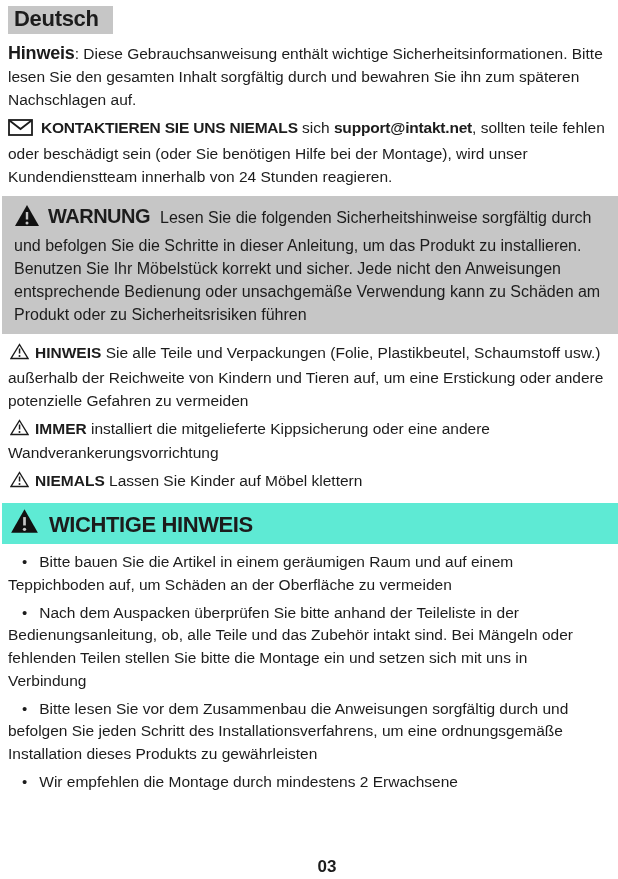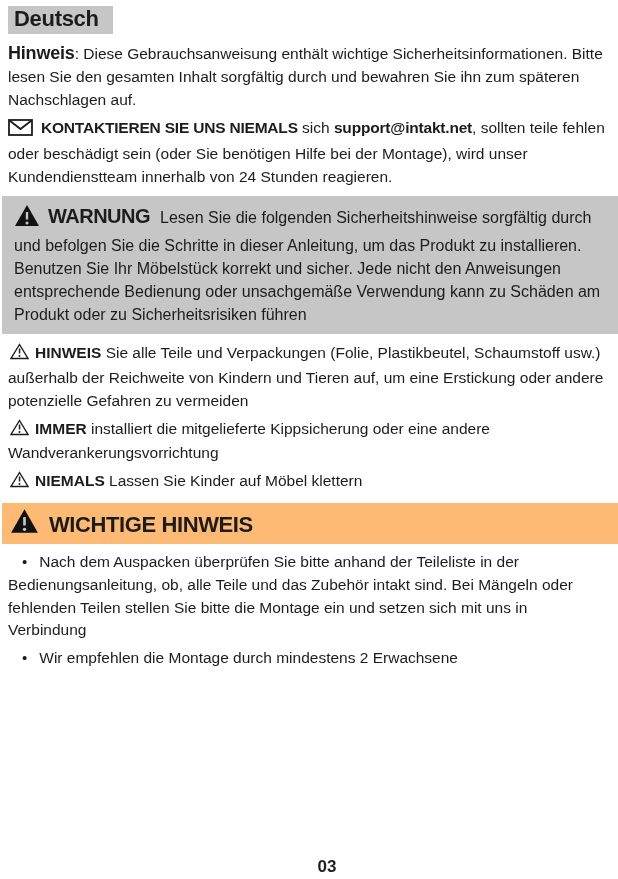--- a/index.html
+++ b/index.html
@@ -52,21 +52,21 @@
   .caution-label { font-weight: bold; }
 
   .bullet .dot {
     display: inline-block;
     margin: 0 12px 0 14px;
     font-size: 15px;
   }
 
   
   .important-bar {
-    background: #fdba74;
+    background: #5eead4;
     margin: 8px -8px 7px -6px;
     padding: 5px 20px 6px 8px;
   }
   .important-bar .bar-title {
     font-size: 22px;
     font-weight: bold;
     letter-spacing: -0.4px;
     vertical-align: middle;
   }
   .important-bar .icon { vertical-align: -5px; margin-right: 10px; }
@@ -135,21 +135,27 @@
 
   <div class="important-bar">
     <span class="icon"><svg width="29" height="26" viewBox="0 0 26 23">
           <path d="M13 1 L25 22 L1 22 Z" fill="#111111"></path>
           <rect x="11.8" y="8" width="2.4" height="7.5" fill="#c6c6c6"></rect>
           <circle cx="13" cy="19" r="1.5" fill="#c6c6c6"></circle>
         </svg></span><span class="bar-title">WICHTIGE HINWEIS</span>
   </div>
 
   <p class="bullet">
+    <span class="dot">•</span><span>Bitte bauen Sie die Artikel in einem geräumigen Raum und auf einem Teppichboden auf, um Schäden an der Oberfläche zu vermeiden</span>
+  </p>
+  <p class="bullet">
     <span class="dot">•</span><span>Nach dem Auspacken überprüfen Sie bitte anhand der Teileliste in der Bedienungsanleitung, ob, alle Teile und das Zubehör intakt sind. Bei Mängeln oder fehlenden Teilen stellen Sie bitte die Montage ein und setzen sich mit uns in Verbindung</span>
+  </p>
+  <p class="bullet">
+    <span class="dot">•</span><span>Bitte lesen Sie vor dem Zusammenbau die Anweisungen sorgfältig durch und befolgen Sie jeden Schritt des Installationsverfahrens, um eine ordnungsgemäße Installation dieses Produkts zu gewährleisten</span>
   </p>
   <p class="bullet">
     <span class="dot">•</span><span>Wir empfehlen die Montage durch mindestens 2 Erwachsene</span>
   </p>
   
   
   
   
   
 

